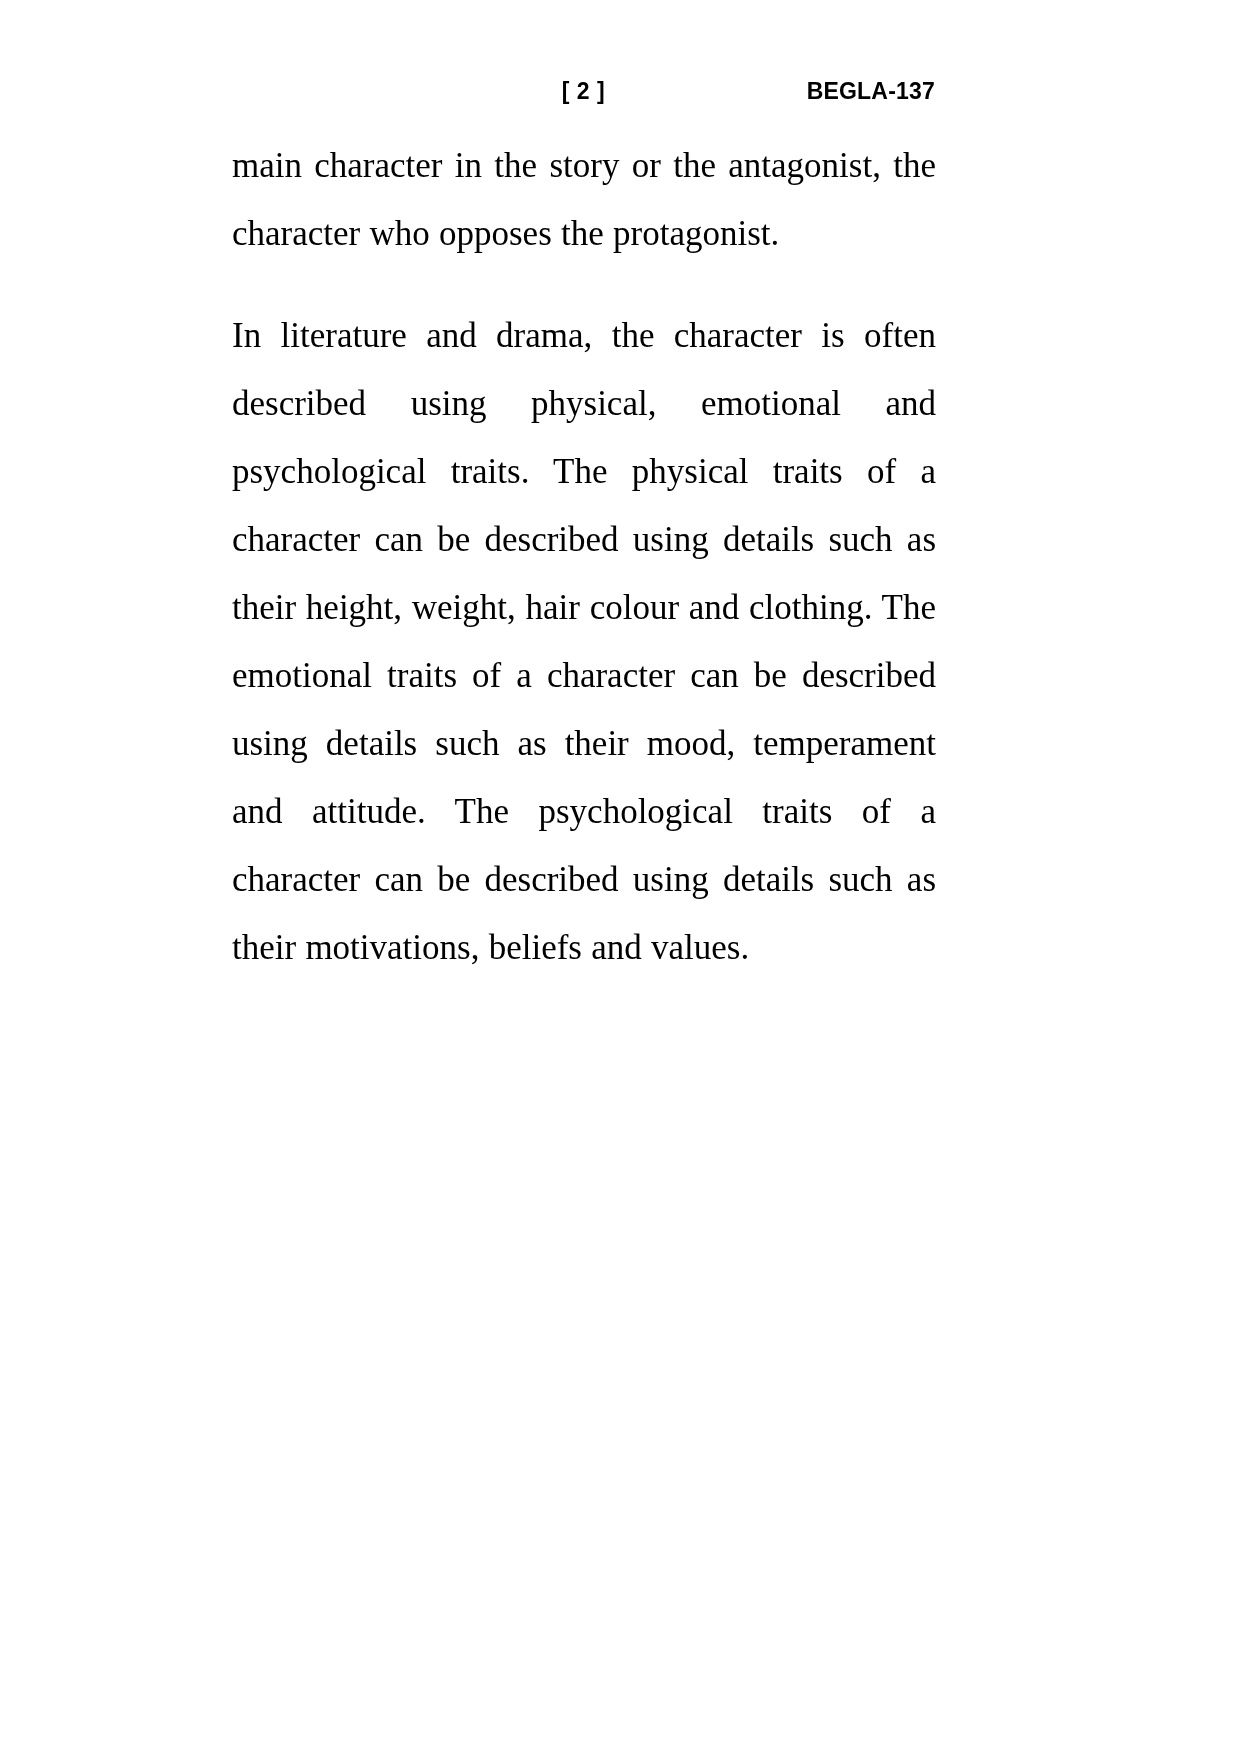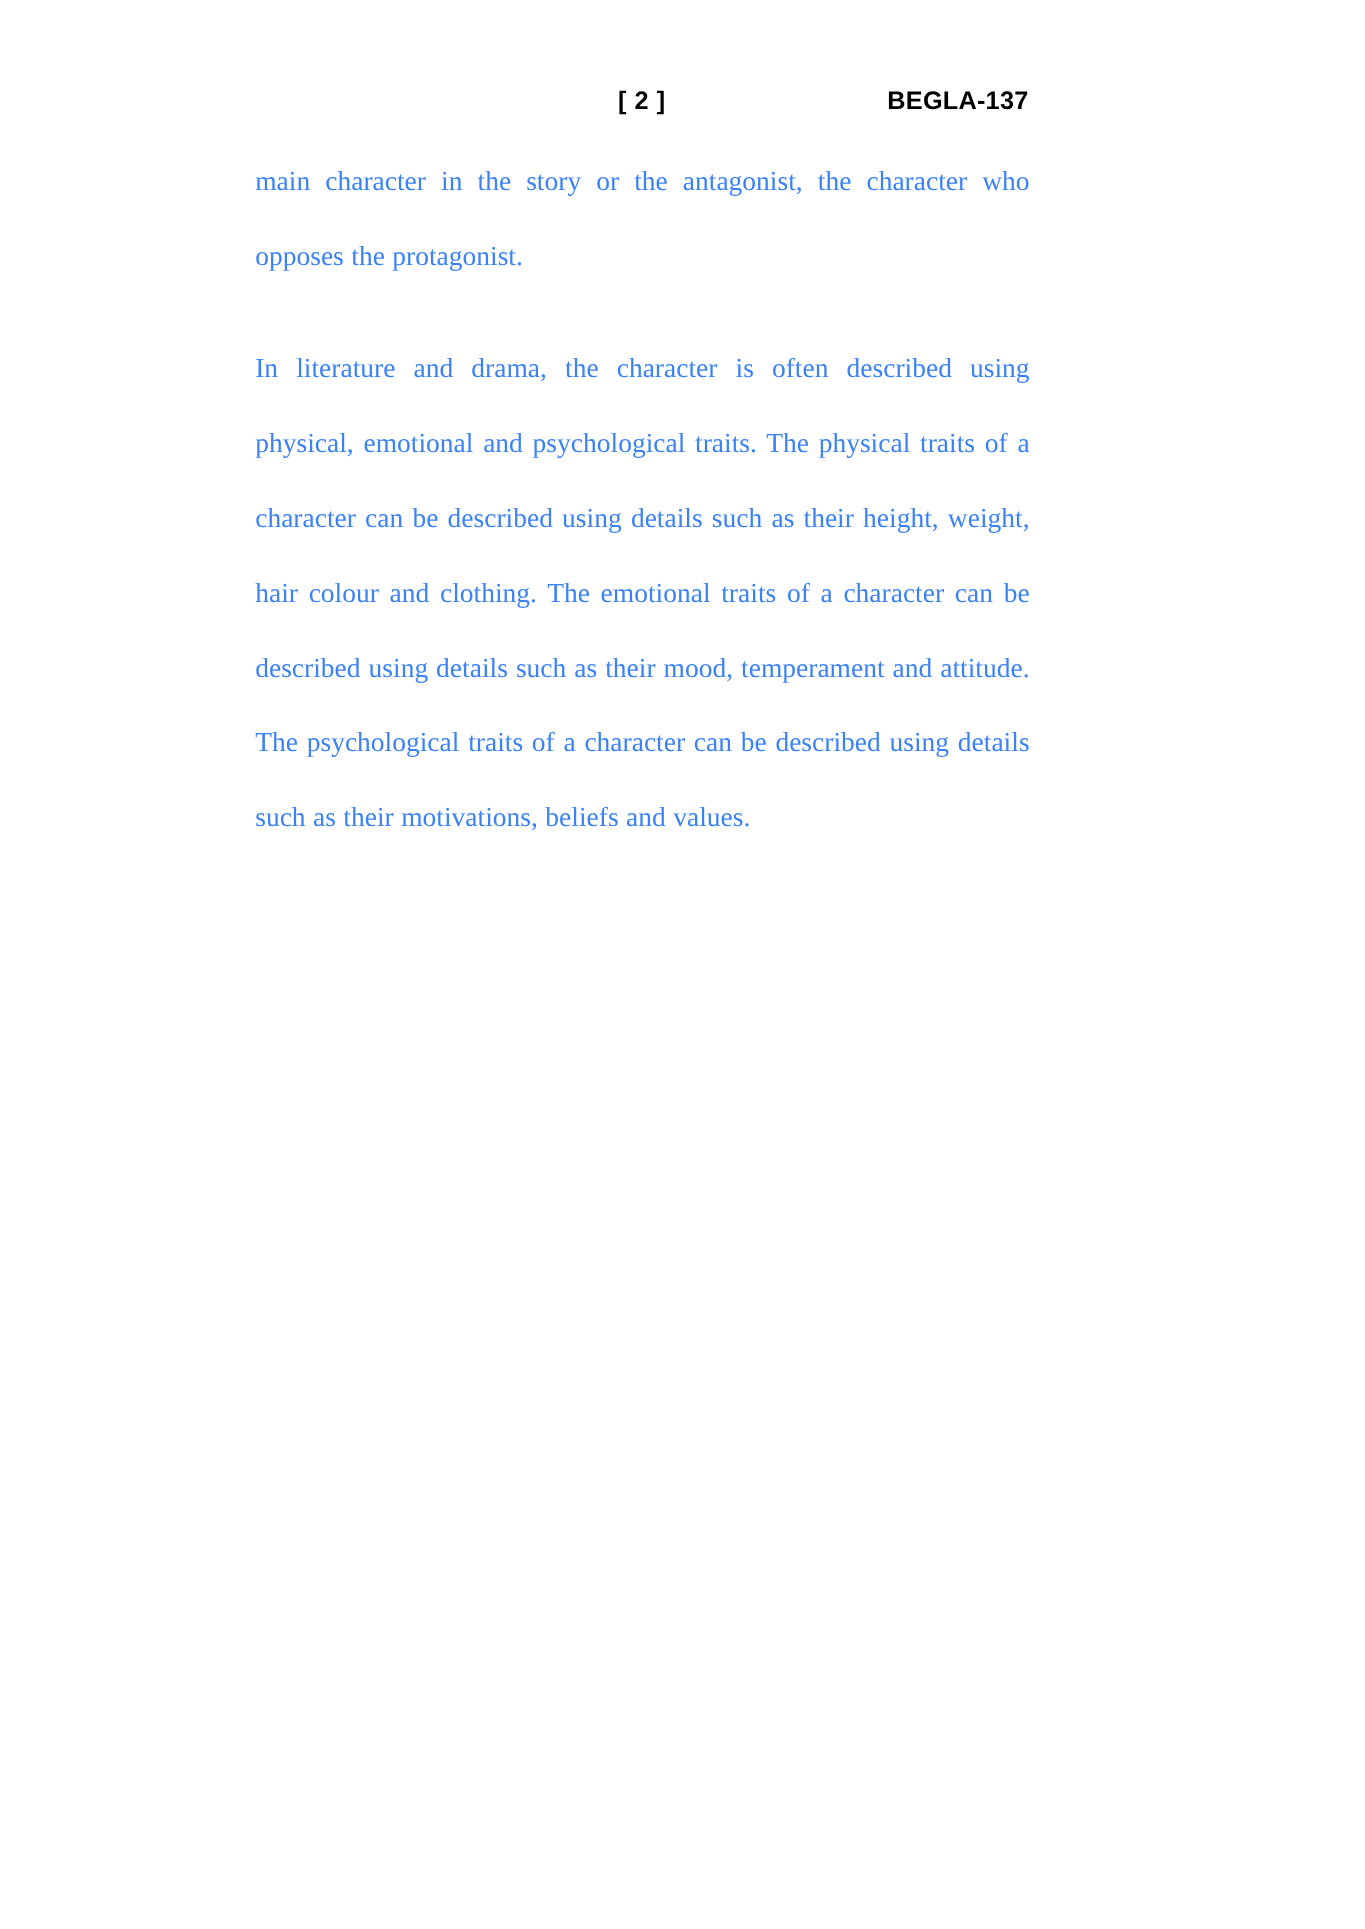--- a/index.html
+++ b/index.html
@@ -54,22 +54,22 @@
   
   .body-area {
     position: absolute;
     left: 232px;
     top: 132px;
     width: 704px;
   }
 
   .para {
     font-family: "Liberation Serif", "DejaVu Serif", serif;
-    font-size: 25px;
-    color: #3b82f6;
+    font-size: 35px;
+    color: #000000;
     text-align: justify;
     text-justify: inter-word;
     line-height: 68px;
     margin: 0 0 34px 0;
     word-spacing: 0.5px;
     hyphens: none;
     -webkit-hyphens: none;
   }
 
   .para:last-child {

